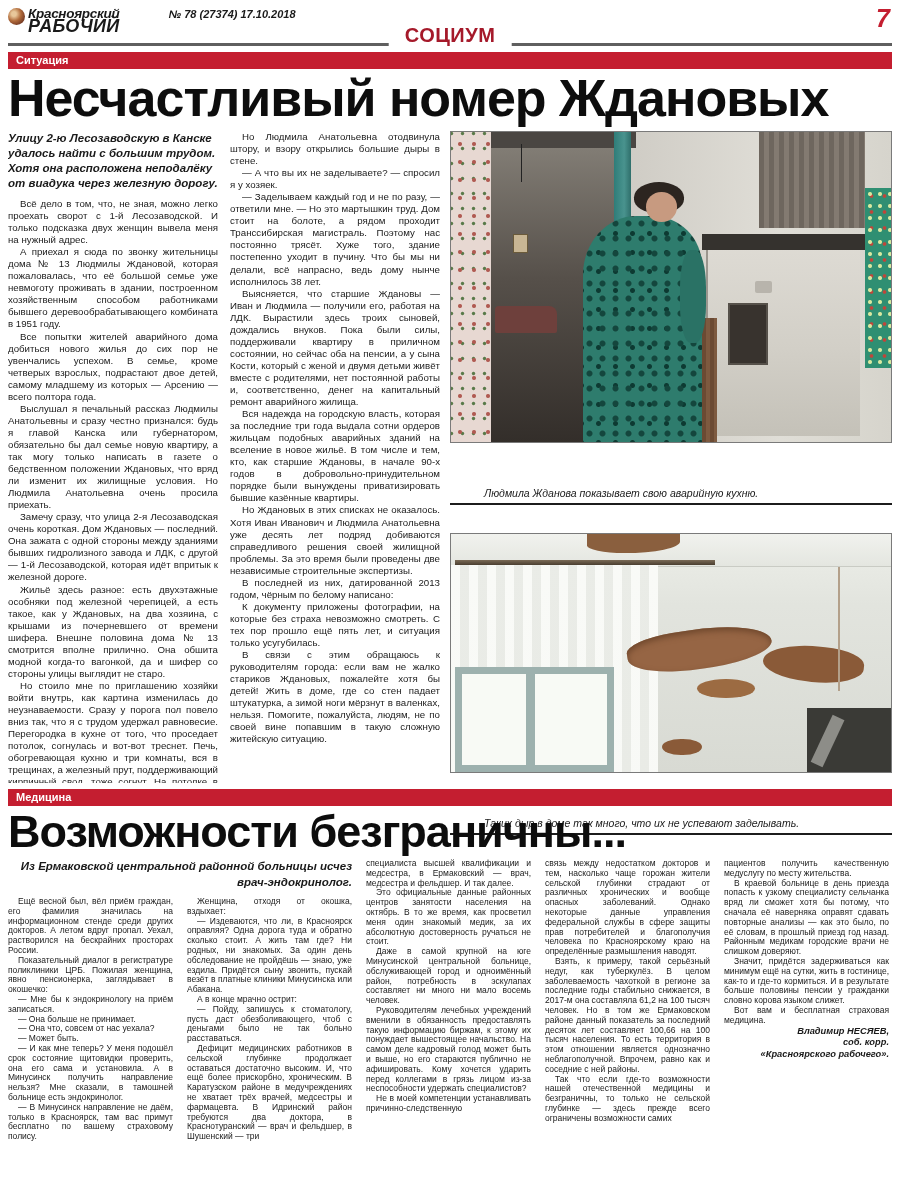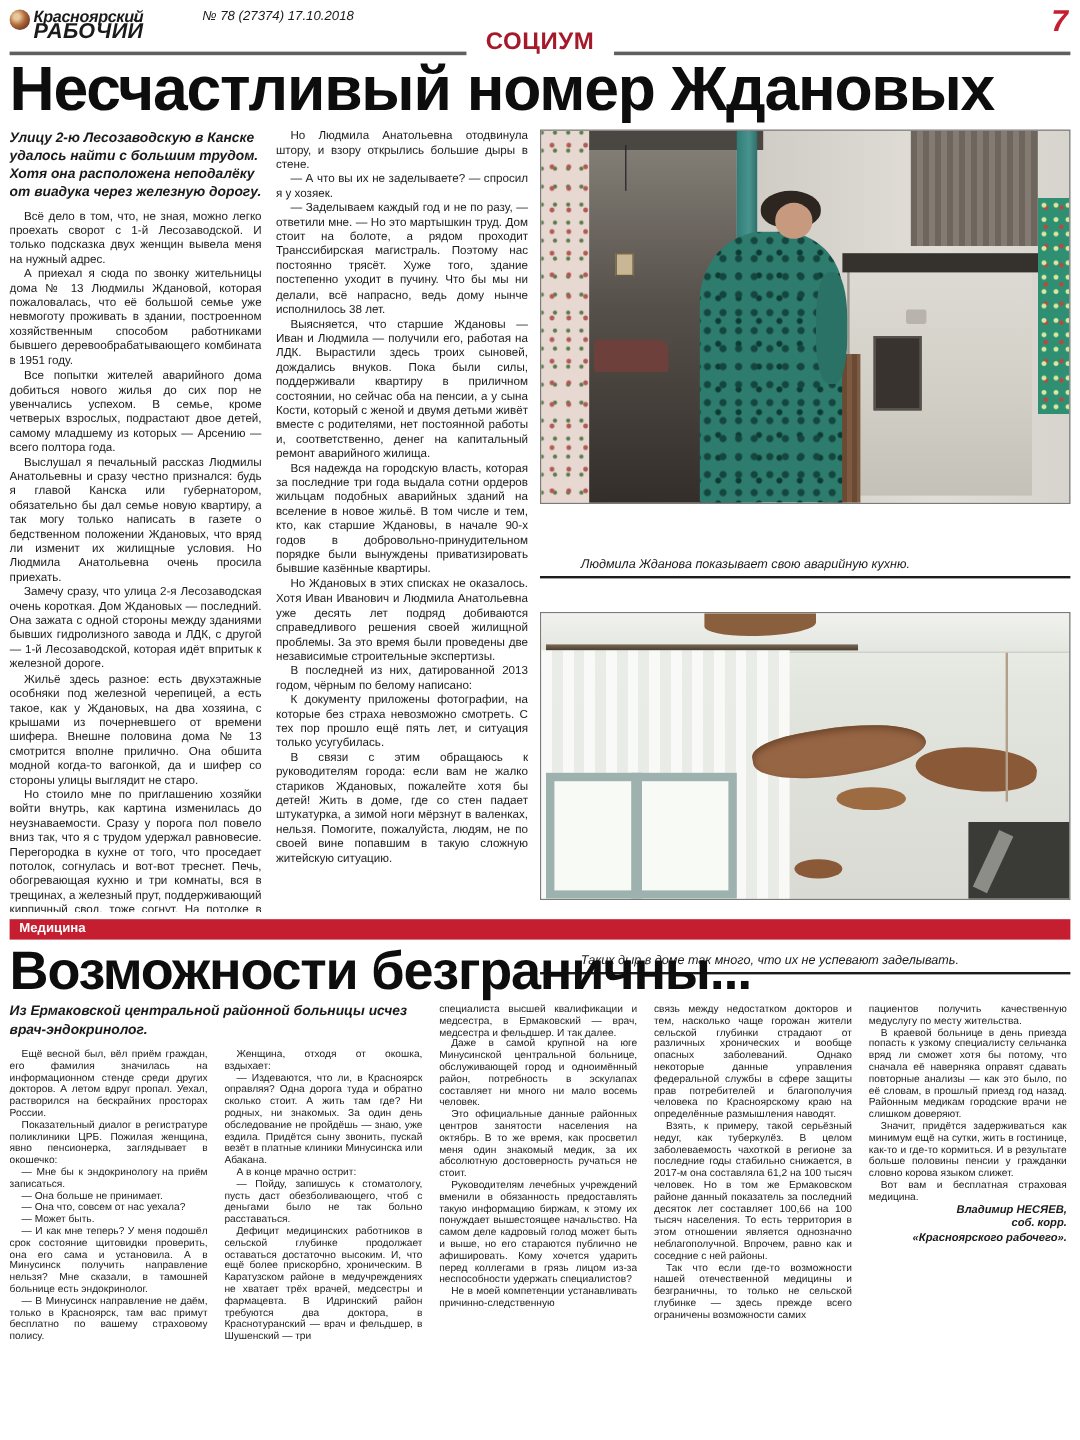--- a/index.html
+++ b/index.html
@@ -12,21 +12,21 @@
 
   
   .hdr { position:relative; height:42px; border-bottom:3px solid #5f5f5f; margin-bottom:2px; }
   .mast { position:absolute; left:0; bottom:4px; display:flex; align-items:flex-start; }
   .logo-circle { width:17px; height:17px; border-radius:50%;
     background:radial-gradient(circle at 35% 35%, #e8c79a 15%, #b06a3a 45%, #6d3320 80%);
     margin:0 3px 14px 0; }
   .mast-text { font-style:italic; font-weight:bold; line-height:0.85; }
   .mast-l1 { font-size:13.5px; letter-spacing:-0.3px; }
   .mast-l2 { font-size:18px; letter-spacing:0.3px; }
-  .issue { font-style:italic; font-weight:normal; font-size:11px; margin:0 0 1px 10px;padding-left:39px; }
+  .issue { font-style:italic; font-weight:bold; font-size:11px; margin:0 0 1px 10px;padding-left:39px; }
   .rubric { position:absolute; left:50%; bottom:-4px; transform:translateX(-50%);
     background:#fff; padding:0 16px; color:#a5192a; font-weight:bold;
     font-size:20px; letter-spacing:0.5px; }
   .pagenum { position:absolute; right:2px; top:0; color:#c41e30; font-weight:bold;
     font-style:italic; font-size:25px; }
 
   
   .bar { background:#c41e30; color:#fff; font-weight:bold; font-size:11px;
     padding:2px 8px 3px 8px; margin-top:6px; }
 
@@ -54,21 +54,21 @@
   .caprule { border:none; border-top:2px solid #1c1c1c; margin:2px 0 0 0; }
   .gap-after { margin-bottom:28px; }
 
   
   .a2-cols { position:relative; display:flex; gap:14px; height:340px; margin-top:4px; }
   .a2col { width:165px; height:340px; overflow:hidden; }
   .a2col p { font-size:8.5px; line-height:9.8px; margin:0; text-align:justify;
     text-indent:10px; }
   .a2col p.cont { text-indent:0; }
   .lead2 { position:absolute; top:0; left:0; width:344px; font-weight:bold;
-    font-style:italic; font-size:11.5px; line-height:15.5px; }
+    font-style:italic; font-size:11.5px; line-height:15.5px;text-align:right; }
   .padlead { padding-top:38px; }
 
   
   .byline p { text-align:right; font-weight:bold; font-style:italic; text-indent:0 !important; }
   .a2col .byline p { font-size:9.3px; line-height:11.5px; }
 
   
   .abs { position:absolute; }
   .ph1-bgwall { inset:0; background:linear-gradient(90deg,#b3b0aa 0%,#cfccc5 40%,#e0ded7 75%,#d6d4cc 100%); }
   .ph1-curtain-left { left:0; top:0; width:9%; height:100%;
@@ -143,20 +143,21 @@
       <div class="mast-text">
         <div class="mast-l1">Красноярский</div>
         <div class="mast-l2">РАБОЧИЙ</div>
       </div>
       <div class="issue">№ 78 (27374) 17.10.2018</div>
     </div>
     <div class="rubric">СОЦИУМ</div>
     <div class="pagenum">7</div>
   </div>
 
+  <div class="bar">Ситуация</div>
   <div class="headline h-a1">Несчастливый номер Ждановых</div>
 
   <div class="a1-body">
     <div class="a1-text">
       <div class="a1col">
         <div class="lead1">Улицу 2-ю Лесозаводскую в Канске удалось найти с большим трудом. Хотя она расположена неподалёку от виадука через железную дорогу.</div>
         <div>
             <p>Всё дело в том, что, не зная, можно легко проехать сворот с 1-й Лесозаводской. И только подсказка двух женщин вывела меня на нужный адрес.</p>
             <p>А приехал я сюда по звонку жительницы дома № 13 Людмилы Ждановой, которая пожаловалась, что её большой семье уже невмоготу проживать в здании, построенном хозяйственным способом работниками бывшего деревообрабатывающего комбината в 1951 году.</p>
             <p>Все попытки жителей аварийного дома добиться нового жилья до сих пор не увенчались успехом. В семье, кроме четверых взрослых, подрастают двое детей, самому младшему из которых — Арсению — всего полтора года.</p>
@@ -246,22 +247,22 @@
       </div>
     <div class="a2col padlead">
         <p>Женщина, отходя от окошка, вздыхает:</p>
         <p>— Издеваются, что ли, в Красноярск оправляя? Одна дорога туда и обратно сколько стоит. А жить там где? Ни родных, ни знакомых. За один день обследование не пройдёшь — знаю, уже ездила. Придётся сыну звонить, пускай везёт в платные клиники Минусинска или Абакана.</p>
         <p>А в конце мрачно острит:</p>
         <p>— Пойду, запишусь к стоматологу, пусть даст обезболивающего, чтоб с деньгами было не так больно расставаться.</p>
         <p>Дефицит медицинских работников в сельской глубинке продолжает оставаться достаточно высоким. И, что ещё более прискорбно, хроническим. В Каратузском районе в медучреждениях не хватает трёх врачей, медсестры и фармацевта. В Идринский район требуются два доктора, в Краснотуранский — врач и фельдшер, в Шушенский — три</p>
       </div>
     <div class="a2col">
         <p class="cont">специалиста высшей квалификации и медсестра, в Ермаковский — врач, медсестра и фельдшер. И так далее.</p>
+        <p>Это официальные данные районных центров занятости населения на октябрь. В то же время, как просветил меня один знакомый медик, за их абсолютную достоверность ручаться не стоит.</p>
         <p>Даже в самой крупной на юге Минусинской центральной больнице, обслуживающей город и одноимённый район, потребность в эскулапах составляет ни много ни мало восемь человек.</p>
-        <p>Это официальные данные районных центров занятости населения на октябрь. В то же время, как просветил меня один знакомый медик, за их абсолютную достоверность ручаться не стоит.</p>
         <p>Руководителям лечебных учреждений вменили в обязанность предоставлять такую информацию биржам, к этому их понуждает вышестоящее начальство. На самом деле кадровый голод может быть и выше, но его стараются публично не афишировать. Кому хочется ударить перед коллегами в грязь лицом из-за неспособности удержать специалистов?</p>
         <p>Не в моей компетенции устанавливать причинно-следственную</p>
       </div>
     <div class="a2col">
         <p class="cont">связь между недостатком докторов и тем, насколько чаще горожан жители сельской глубинки страдают от различных хронических и вообще опасных заболеваний. Однако некоторые данные управления федеральной службы в сфере защиты прав потребителей и благополучия человека по Красноярскому краю на определённые размышления наводят.</p>
         <p>Взять, к примеру, такой серьёзный недуг, как туберкулёз. В целом заболеваемость чахоткой в регионе за последние годы стабильно снижается, в 2017-м она составляла 61,2 на 100 тысяч человек. Но в том же Ермаковском районе данный показатель за последний десяток лет составляет 100,66 на 100 тысяч населения. То есть территория в этом отношении является однозначно неблагополучной. Впрочем, равно как и соседние с ней районы.</p>
         <p>Так что если где-то возможности нашей отечественной медицины и безграничны, то только не сельской глубинке — здесь прежде всего ограничены возможности самих</p>
       </div>
     <div class="a2col">
       <div>

